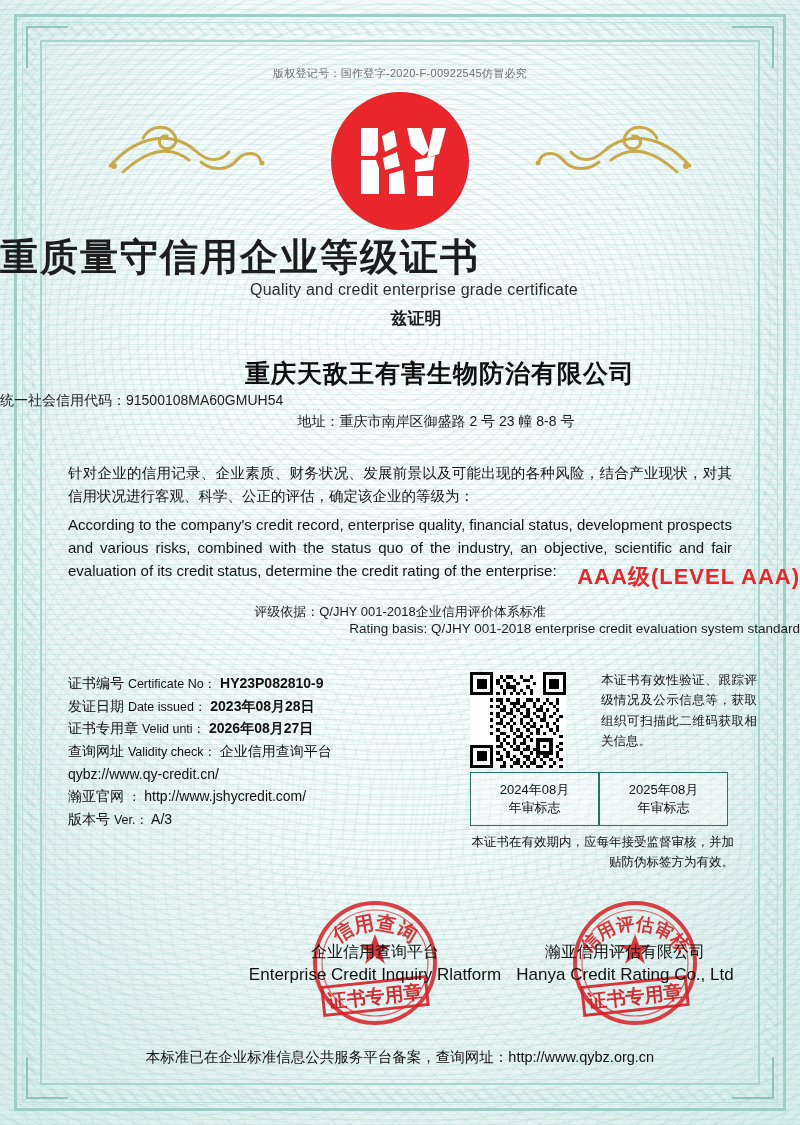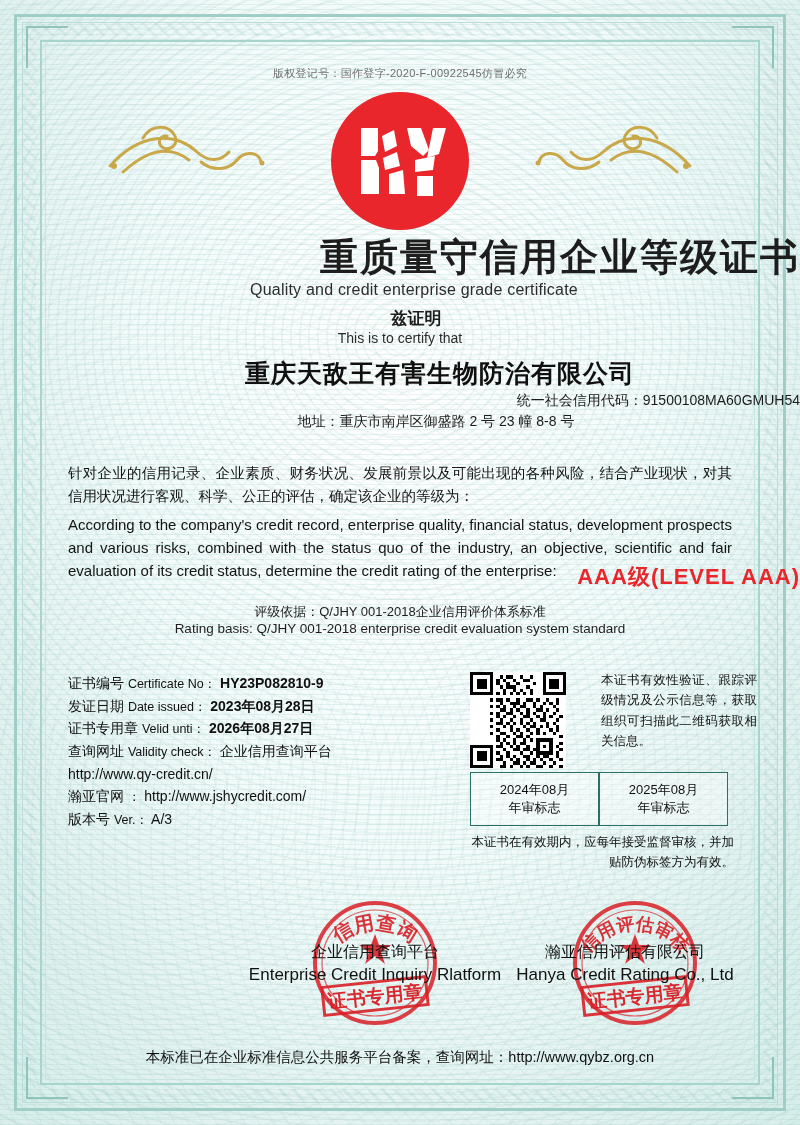--- a/index.html
+++ b/index.html
@@ -77,21 +77,21 @@
   .logo{
     position:absolute;left:50%;top:8px;transform:translateX(-50%);
     width:138px;height:138px;border-radius:50%;
     background:#e8262b;
     display:flex;align-items:center;justify-content:center;
   }
   .logo svg{display:block;}
 
   .title-cn{
     position:absolute;top:232px;left:0;width:100%;
-    text-align:right;font-size:38px;font-weight:bold;color:#1d1d1d;
+    text-align:left;font-size:38px;font-weight:bold;color:#1d1d1d;
     letter-spacing:2px;
   }
   .title-en{
     position:absolute;top:281px;left:14px;width:100%;
     text-align:center;font-size:16px;color:#2c2c2c;letter-spacing:.2px;
   }
   .certify-cn{
     position:absolute;top:307px;left:16px;width:100%;
     text-align:center;font-size:17px;color:#1d1d1d;font-weight:bold;
   }
@@ -100,21 +100,21 @@
     text-align:center;font-size:14px;color:#2c2c2c;
   }
   .company{
     position:absolute;top:357px;left:0;width:100%;
     text-align:center;font-size:25px;font-weight:bold;color:#101010;
     letter-spacing:1px;
     margin-left:40px;
   }
   .code{
     position:absolute;top:392px;left:0;width:100%;
-    text-align:right;font-size:14px;color:#1d1d1d;
+    text-align:left;font-size:14px;color:#1d1d1d;
   }
   .addr{
     position:absolute;top:413px;left:0;width:100%;
     text-align:center;font-size:14px;color:#1d1d1d;padding-left:36px;
   }
 
   .para{
     position:absolute;top:462px;left:68px;width:664px;
     font-size:14.5px;color:#141414;line-height:1.62;text-align:justify;
   }
@@ -124,21 +124,21 @@
     position:absolute;top:562px;left:0;width:100%;
     text-align:right;font-size:22px;font-weight:bold;color:#e8262b;
     letter-spacing:1px;
   }
   .basis-cn{
     position:absolute;top:603px;left:0;width:100%;
     text-align:center;font-size:13px;color:#1d1d1d;
   }
   .basis-en{
     position:absolute;top:621px;left:0;width:100%;
-    text-align:center;font-size:13.5px;color:#1d1d1d;
+    text-align:right;font-size:13.5px;color:#1d1d1d;
   }
 
   
   .details{
     position:absolute;top:672px;left:68px;width:390px;
     font-size:14px;color:#101010;line-height:1.62;
   }
   .details .row{white-space:nowrap;}
   .details .lbl-cn{}
   .details .lbl-en{font-size:12.5px;}
@@ -258,21 +258,20 @@
             <polygon points="72,70 88,70 88,90 72,90"></polygon>
           </g>
         </svg>
       </div>
     </div>
 
     <div class="title-cn">重质量守信用企业等级证书</div>
     <div class="title-en">Quality and credit enterprise grade certificate</div>
 
     <div class="certify-cn">兹证明</div>
-    <div class="certify-en">This is to certify that</div>
 
     <div class="company">重庆天敌王有害生物防治有限公司</div>
     <div class="code">
       <span>统一社会信用代码：</span><span>91500108MA60GMUH54</span>
     </div>
     <div class="addr">
       <span>地址：</span><span>重庆市南岸区御盛路 2 号 23 幢 8-8 号</span>
     </div>
 
     <div class="para">
@@ -299,21 +298,21 @@
         <span class="lbl-cn">证书专用章</span>
         <span class="lbl-en">Velid unti：</span>
         <span class="val">2026年08月27日</span>
       </div>
       <div class="row">
         <span class="lbl-cn">查询网址</span>
         <span class="lbl-en">Validity check：</span>
         <span>企业信用查询平台</span>
       </div>
       <div class="row">
-        <span>http://www.qy-credit.cn/</span>
+        <span>qybz://www.qy-credit.cn/</span>
       </div>
       <div class="row">
         <span class="lbl-cn">瀚亚官网</span>
         <span class="lbl-en">：</span>
         <span>http://www.jshycredit.com/</span>
       </div>
       <div class="row">
         <span class="lbl-cn">版本号</span>
         <span class="lbl-en">Ver.：</span>
         <span>A/3</span>

